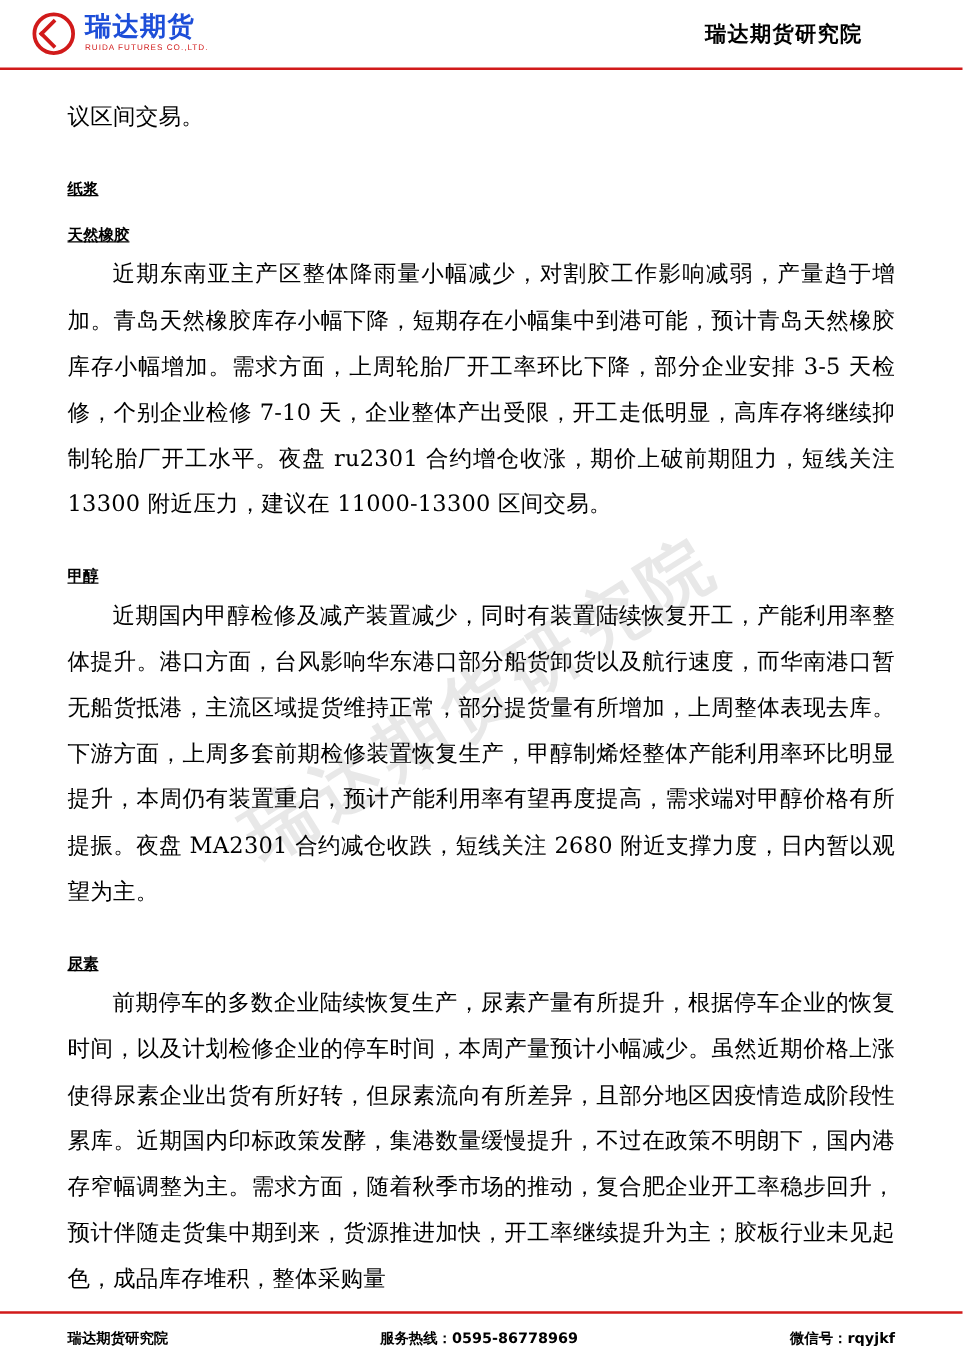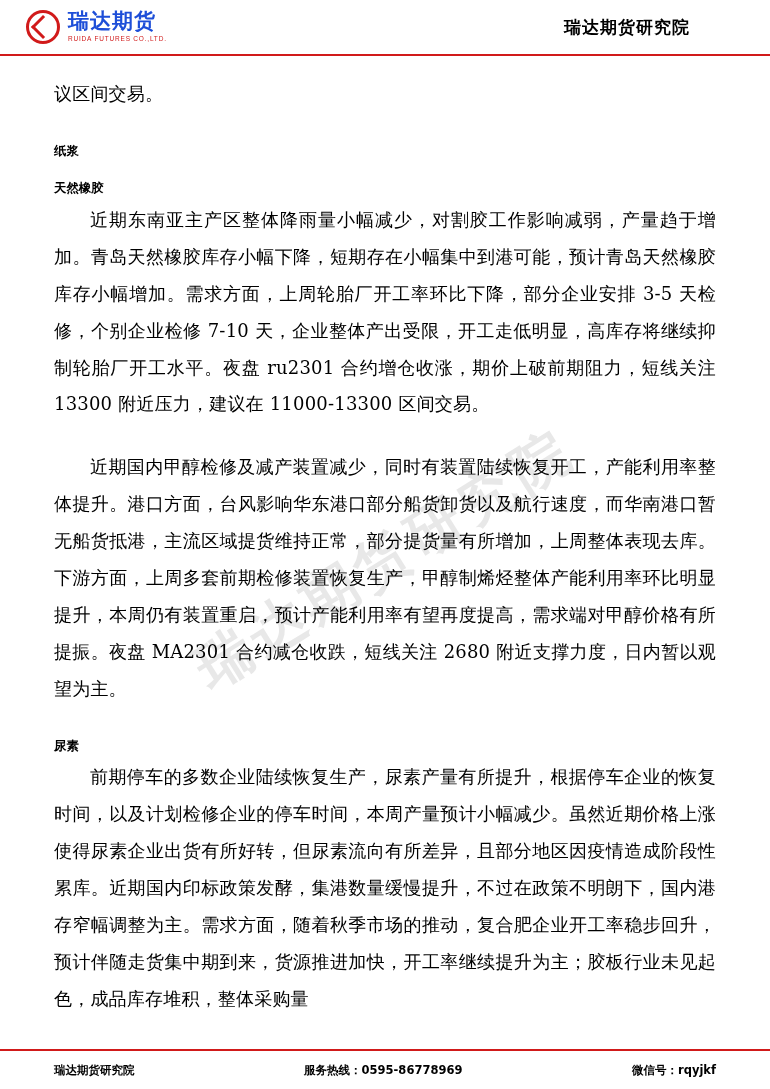--- a/index.html
+++ b/index.html
@@ -103,20 +103,21 @@
     letter-spacing: 0.2px;
   }
   .para.indent {
     text-indent: 2em;
   }
   .section-title {
     font-size: 12.4px;
     line-height: 1.9;
     margin: 0 0 2px 0;
     font-family: "DejaVu Serif", "Liberation Serif", serif;
+    text-decoration: underline;
   }
   .gap {
     height: 12px;
   }
 
   
   .watermark {
     position: absolute;
     left: 50%;
     top: 560px;
@@ -180,20 +181,21 @@
 
     <h3 class="section-title">纸浆</h3>
 
     <div class="gap"></div>
 
     <h3 class="section-title">天然橡胶</h3>
     <p class="para indent">近期东南亚主产区整体降雨量小幅减少，对割胶工作影响减弱，产量趋于增加。青岛天然橡胶库存小幅下降，短期存在小幅集中到港可能，预计青岛天然橡胶库存小幅增加。需求方面，上周轮胎厂开工率环比下降，部分企业安排 3-5 天检修，个别企业检修 7-10 天，企业整体产出受限，开工走低明显，高库存将继续抑制轮胎厂开工水平。夜盘 ru2301 合约增仓收涨，期价上破前期阻力，短线关注 13300 附近压力，建议在 11000-13300 区间交易。</p>
 
     <div class="gap"></div>
 
+    <h3 class="section-title">甲醇</h3>
     <p class="para indent">近期国内甲醇检修及减产装置减少，同时有装置陆续恢复开工，产能利用率整体提升。港口方面，台风影响华东港口部分船货卸货以及航行速度，而华南港口暂无船货抵港，主流区域提货维持正常，部分提货量有所增加，上周整体表现去库。下游方面，上周多套前期检修装置恢复生产，甲醇制烯烃整体产能利用率环比明显提升，本周仍有装置重启，预计产能利用率有望再度提高，需求端对甲醇价格有所提振。夜盘 MA2301 合约减仓收跌，短线关注 2680 附近支撑力度，日内暂以观望为主。</p>
 
     <div class="gap"></div>
 
     <h3 class="section-title">尿素</h3>
     <p class="para indent">前期停车的多数企业陆续恢复生产，尿素产量有所提升，根据停车企业的恢复时间，以及计划检修企业的停车时间，本周产量预计小幅减少。虽然近期价格上涨使得尿素企业出货有所好转，但尿素流向有所差异，且部分地区因疫情造成阶段性累库。近期国内印标政策发酵，集港数量缓慢提升，不过在政策不明朗下，国内港存窄幅调整为主。需求方面，随着秋季市场的推动，复合肥企业开工率稳步回升，预计伴随走货集中期到来，货源推进加快，开工率继续提升为主；胶板行业未见起色，成品库存堆积，整体采购量</p>
 
   </div>
 
   <div class="footer">

